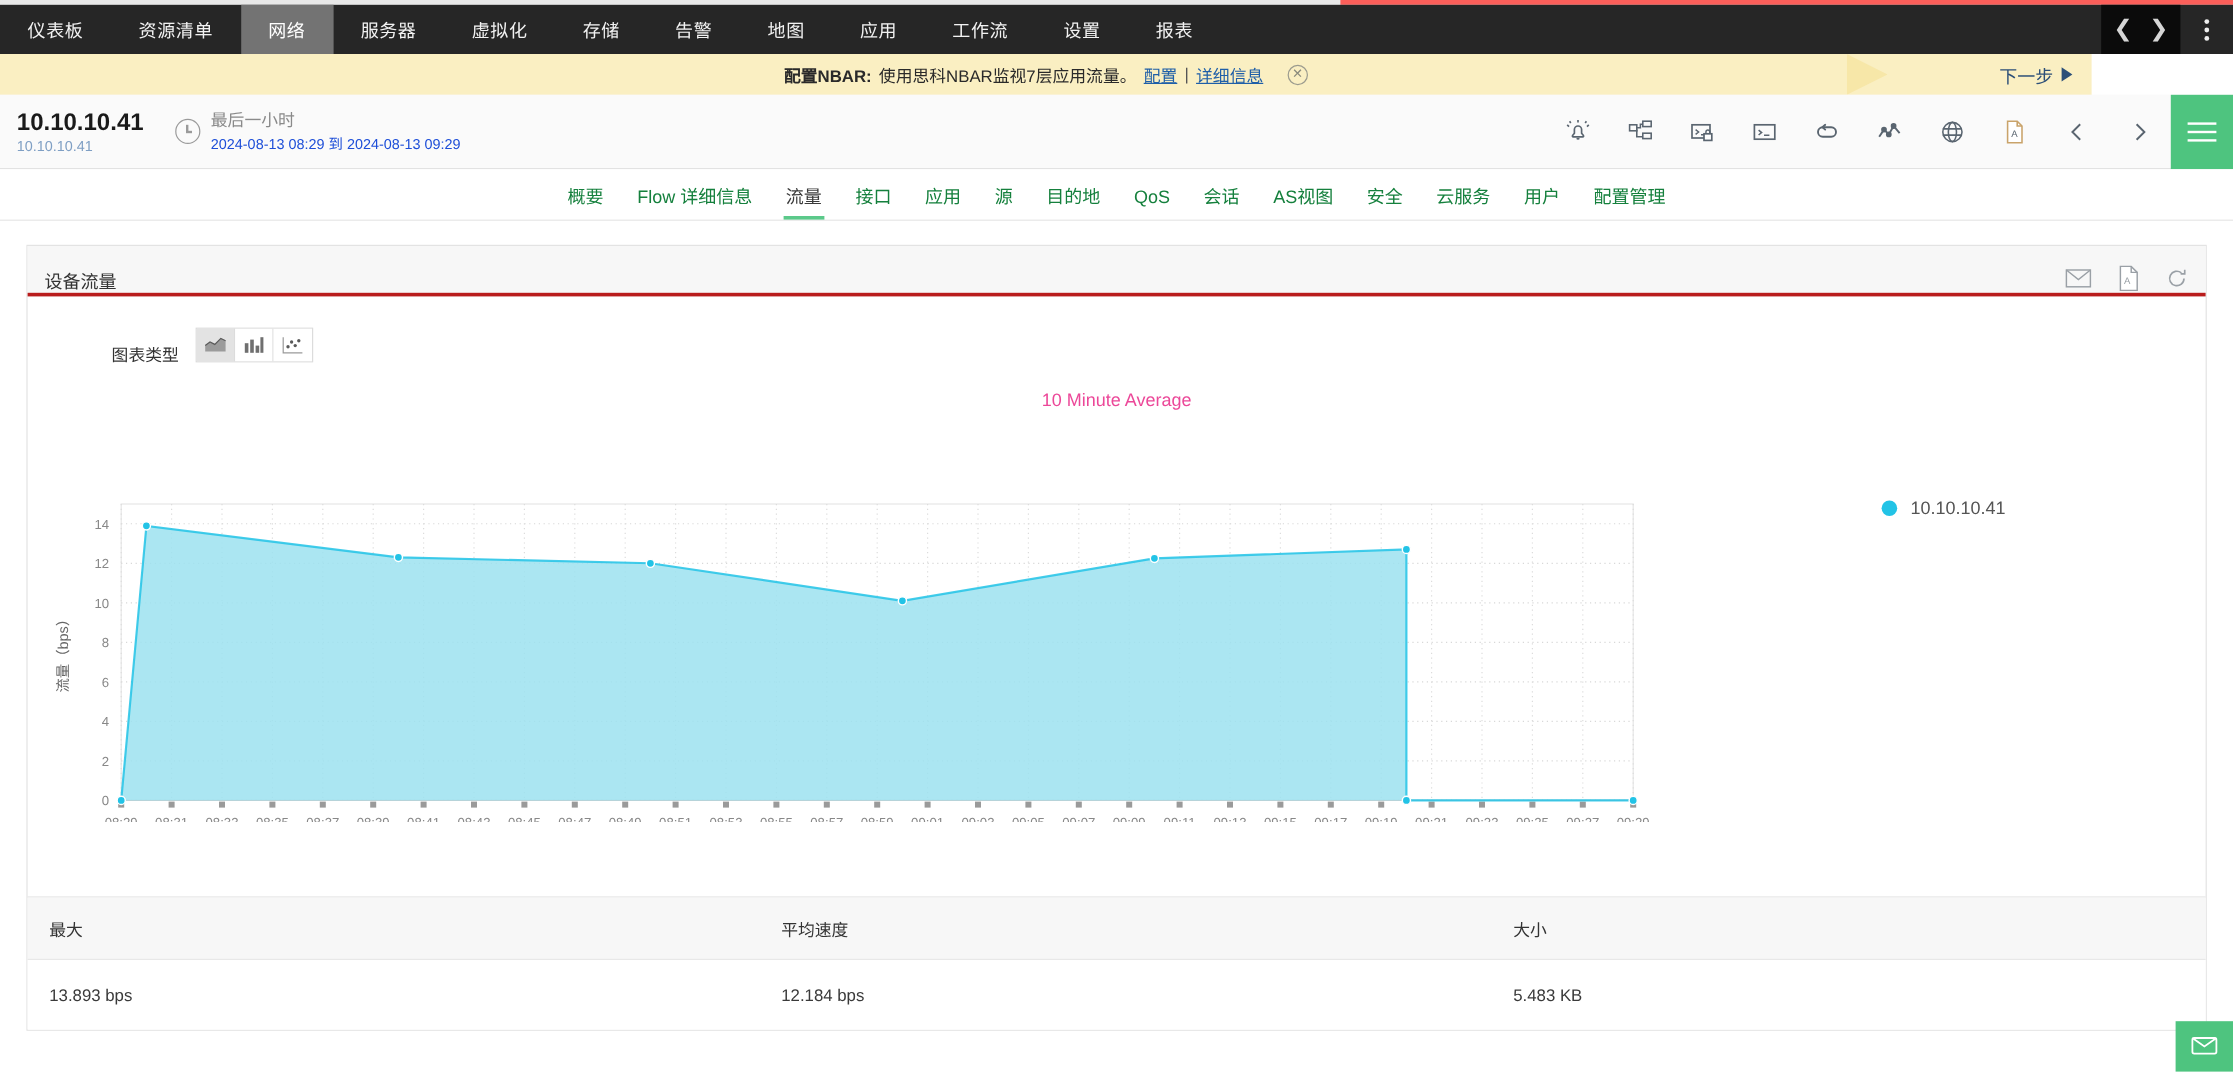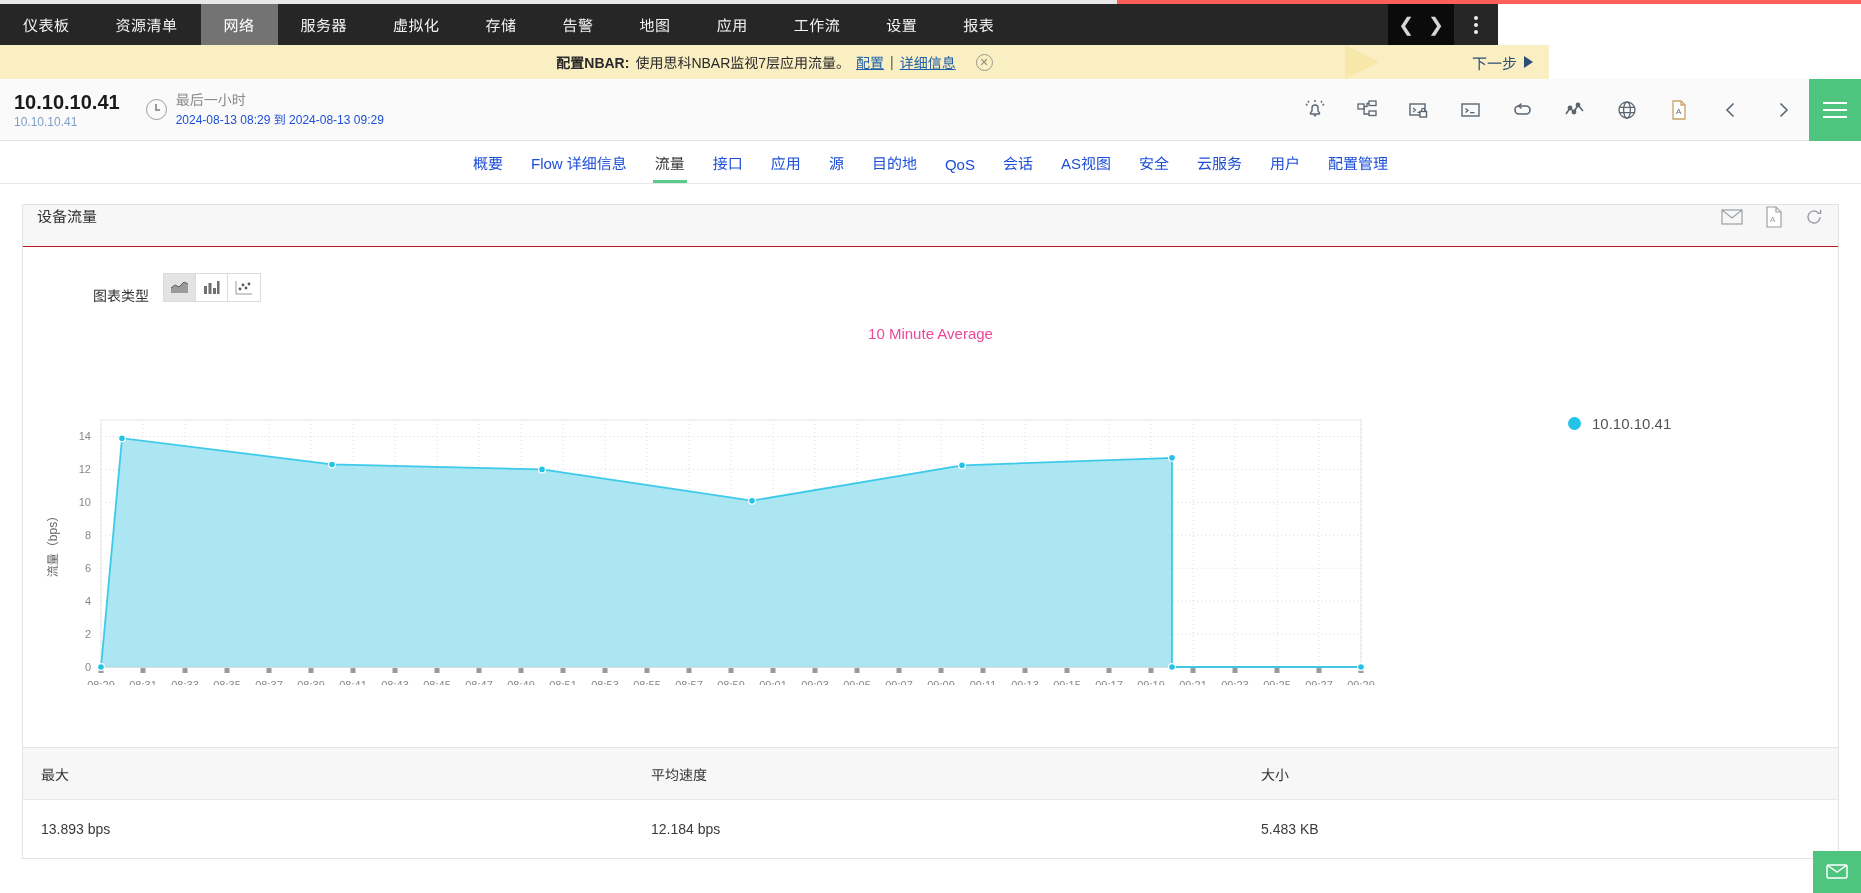--- a/index.html
+++ b/index.html
@@ -17,21 +17,21 @@
     position: absolute; top: 0; left: 0; width: 1861px; height: 4px;
     background: #e8e8e8;
   }
   .loadbar-fill {
     position: absolute; top: 0; height: 4px;
     background: #fb5f5a;
   }
 
   
   .mainnav {
-    position: absolute; top: 4px; left: 0; width: 1498px; height: 41px;
+    position: absolute; top: 4px; left: 0; width: 1861px; height: 41px;
     background: #262626;
     display: flex; align-items: stretch;
   }
   .mainnav-items { display: flex; align-items: stretch; }
   .mainnav-item {
     display: flex; align-items: center; justify-content: center;
     padding: 0 23px;
     color: #f2f2f2;
     font-size: 15px;
     letter-spacing: .5px;
@@ -49,21 +49,21 @@
     cursor: pointer; font-family: "DejaVu Sans", sans-serif;
   }
   .kebab {
     width: 44px; height: 41px; display: flex; flex-direction: column;
     align-items: center; justify-content: center; gap: 3px; cursor: pointer;
   }
   .kebab i { width: 4px; height: 4px; border-radius: 50%; background: #efefef; display: block; }
 
   
   .banner {
-    position: absolute; top: 45px; left: 0; width: 1549px; height: 34px;
+    position: absolute; top: 45px; left: 0; width: 1743px; height: 34px;
     background: #faefc2;
     display: flex; align-items: center; justify-content: center;
     font-size: 14px; color: #2a2a2a;
   }
   .banner-msg { display: flex; align-items: center; gap: 6px; }
   .banner-msg b { font-weight: bold; }
   .banner-link { color: #1f5fa8; text-decoration: underline; cursor: pointer; font-family: Liberation Serif, serif; }
   .banner-sep { color: #555; }
   .banner-close {
     margin-left: 14px; width: 17px; height: 17px; border-radius: 50%;
@@ -126,37 +126,37 @@
   }
   .hamburger i { width: 24px; height: 2px; background: #fff; display: block; }
 
   
   .subtabs {
     position: absolute; top: 141px; left: 0; width: 1861px; height: 43px;
     background: #fff; border-bottom: 1px solid #e6e6e6;
     display: flex; align-items: flex-end; justify-content: center; gap: 0;
   }
   .subtab {
-    padding: 0 14px 10px 14px; font-size: 15px; color: #1d4ed8;
+    padding: 0 14px 10px 14px; font-size: 15px; color: #15803d;
     cursor: pointer; position: relative; white-space: nowrap;
   }
   .subtab.active { color: #3a3a3a; }
   .subtab.active::after {
     content: ""; position: absolute; left: 12px; right: 12px; bottom: 0;
     height: 3px; background: #5bc98a;
   }
 
   
   .panel {
     position: absolute; top: 204px; left: 22px; width: 1817px; height: 655px;
     background: #fff; border: 1px solid #e3e3e3;
   }
   .panel-head {
-    height: 42px; background: #f7f7f7; border-bottom: 1px solid #b91c1c;
-    display: flex; align-items: flex-start; padding: 0 14px;
+    height: 42px; background: #f7f7f7; border-bottom: 3px solid #b91c1c;
+    display: flex; align-items: flex-end; padding: 0 14px;
   }
   .panel-title { font-size: 15px; color: #333; }
   .panel-head-spacer { flex: 1; }
   .panel-actions { display: flex; align-items: center; gap: 20px; }
   .panel-action { cursor: pointer; display: flex; align-items: center; }
 
   
   .charttype-row {
     display: flex; align-items: center; gap: 14px;
     padding: 22px 0 0 70px;

